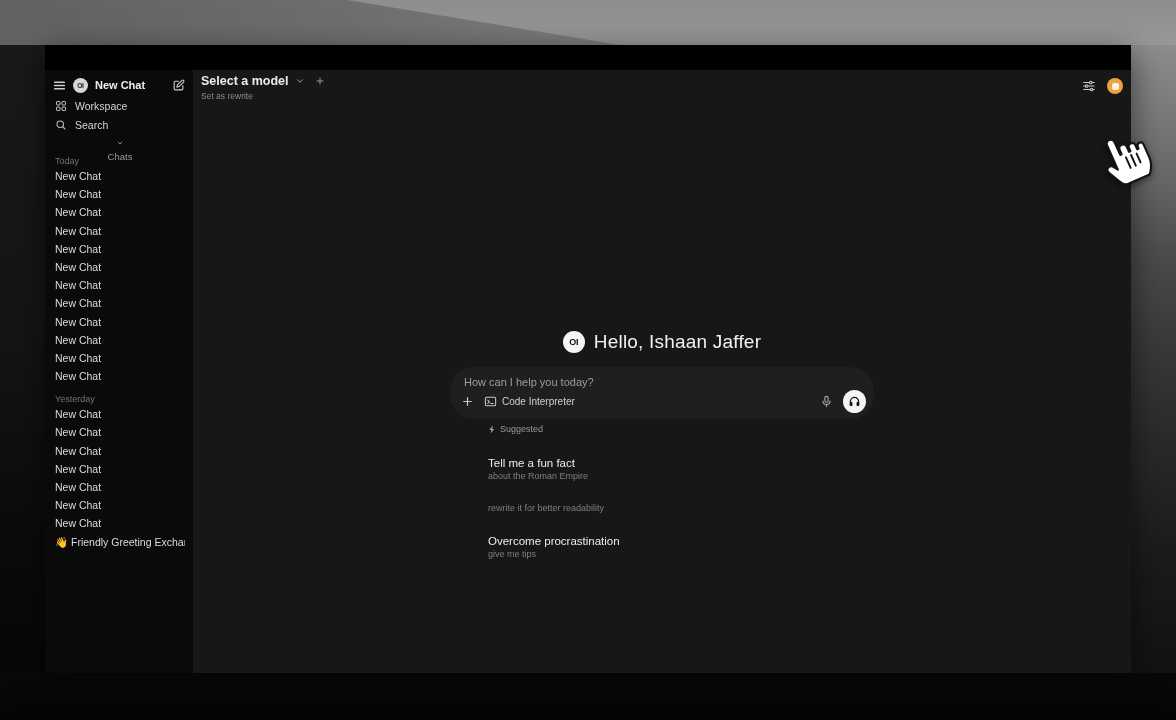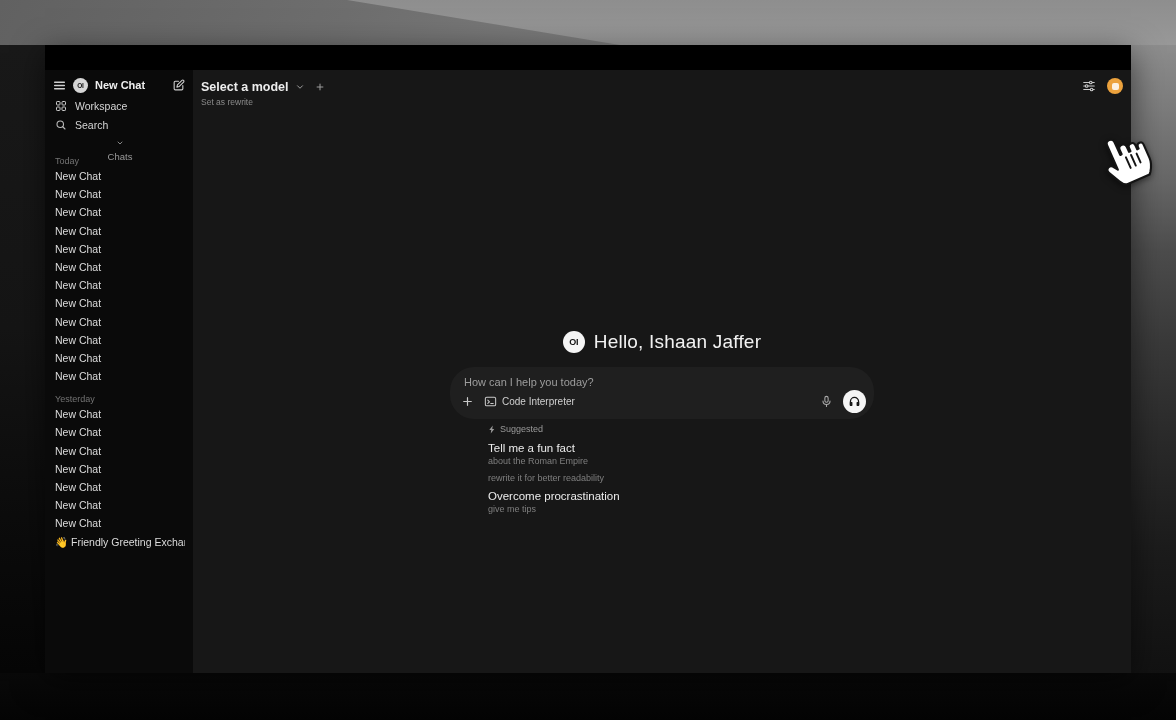--- a/index.html
+++ b/index.html
@@ -40,21 +40,21 @@
     font-size:9.5px; color:#9a9a9a; padding-left:2px;flex-direction:column; }
   .section-label { margin:2px 0 0 2px; height:12px; line-height:12px; font-size:9px; color:#737373; }
   .section-label.gap { margin-top:8px; }
   .chat-item { height:18.2px; line-height:18.2px; font-size:10.5px; font-weight:500;
     color:#dcdcdc; padding-left:2px; white-space:nowrap; overflow:hidden; border-radius:5px; cursor:pointer; }
   .icon { display:inline-flex; align-items:center; justify-content:center; flex-shrink:0; }
   .icon svg { display:block; }
 
   
   .main { position:relative; flex:1; height:100%; background:#171717; }
-  .main-header { position:absolute; left:0; top:0; width:100%; padding:10px 8px; }
+  .main-header { position:absolute; left:0; top:0; width:100%; padding:4px 8px; }
   .model-select { display:flex; align-items:center; gap:6px; cursor:pointer; }
   .model-label { font-size:12.5px; font-weight:700; color:#ededed; }
   .set-default { margin-top:3px; font-size:8.5px; color:#8b8b8b; cursor:pointer; }
   .header-right { position:absolute; right:8px; top:8px; display:flex; align-items:center; gap:11px; }
   .avatar { width:16px; height:16px; border-radius:50%; display:flex; align-items:center;
     justify-content:center; cursor:pointer; }
   .avatar-glyph { width:7px; height:7px; border-radius:2px; background:rgba(255,255,255,.85); }
 
   
   .center-col { position:absolute; left:50%; top:260px; transform:translateX(-50%); width:424px; }
@@ -73,21 +73,21 @@
     display:flex; align-items:center; gap:10px; }
   .chip { display:flex; align-items:center; gap:5px; font-size:10px; font-weight:500;
     color:#cfcfcf; cursor:pointer; }
   .composer-spacer { flex:1; }
   .headset-btn { width:23px; height:23px; border-radius:50%; background:#f5f5f5;
     display:flex; align-items:center; justify-content:center; cursor:pointer; }
 
   .suggested { margin-top:4px; margin-left:38px; }
   .suggested-label { height:12px; display:flex; align-items:center; gap:4px; font-size:9px;
     color:#9a9a9a; }
-  .sg-item { margin-top:7px; cursor:pointer; }
+  .sg-item { margin-top:22px; cursor:pointer; }
   .sg-title { font-size:11.5px; font-weight:500; color:#ececec; line-height:12px; }
   .sg-sub { font-size:9px; color:#7f7f7f; line-height:10px; margin-top:2px; }
 
   
   .cursor { position:absolute; left:1094px; top:124px; width:62px; height:66px;
     pointer-events:none; filter:drop-shadow(0 2px 3px rgba(0,0,0,.5)); }
 </style>
 </head>
 <body>
 

